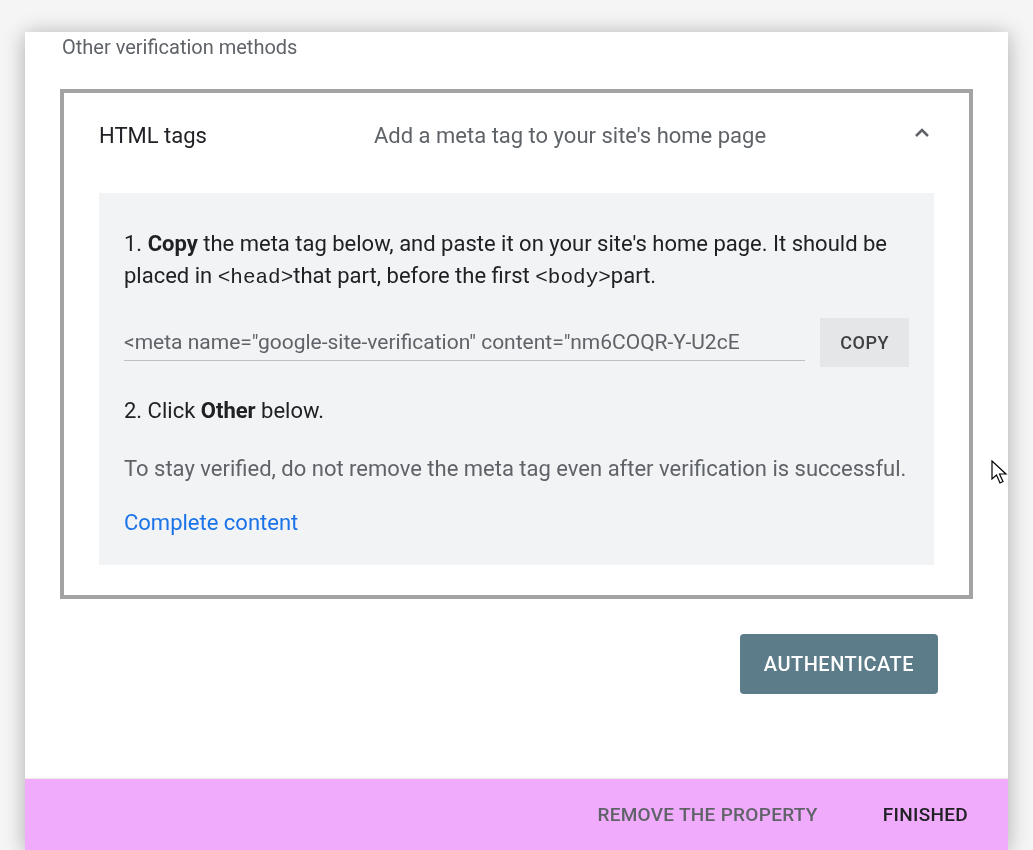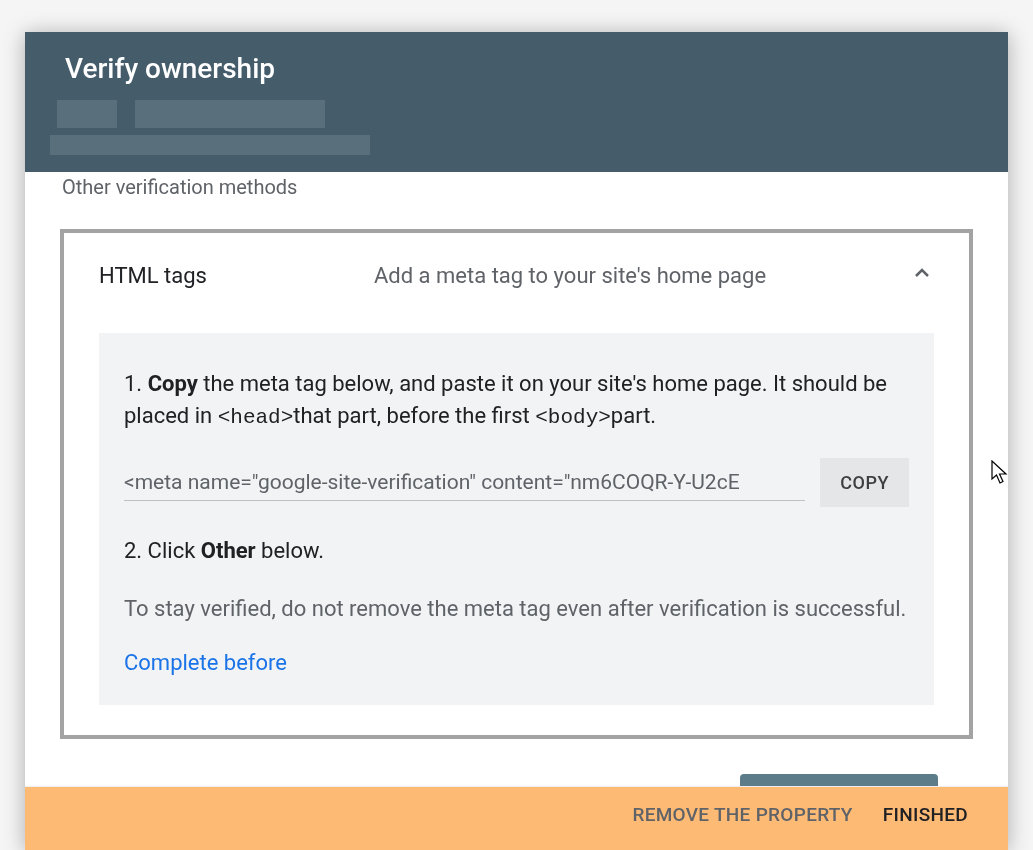--- a/index.html
+++ b/index.html
@@ -214,23 +214,24 @@
       padding: 18px 24px;
       border-radius: 4px;
       cursor: pointer;
       font-family: inherit;
     }
     .dialog-footer {
       flex-shrink: 0;
       display: flex;
       justify-content: flex-end;
       align-items: center;
-      padding: 16px 40px 24px 24px;
+      gap: 35px;
+      padding: 24px 40px 24px 24px;
       border-top: 1px solid #eee;
-      background: #fdba74;
+      background: #f0abfc;
     }
     .footer-btn {
       background: none;
       border: none;
       font-size: 19px;
       font-weight: 500;
       letter-spacing: 0.3px;
       cursor: pointer;
       font-family: inherit;
     }
@@ -251,28 +252,20 @@
     .spacer-before {
       height: 0px;
     }
   </style>
 </head>
 <body>
 
 <div class="outer-frame">
   <div class="dialog">
 
-    <div class="dialog-header">
-      <div class="dialog-title">Verify ownership</div>
-      <div class="header-redacted">
-        <div class="redact-block-1"></div>
-        <div class="redact-block-2"></div>
-        <div class="redact-block-3"></div>
-      </div>
-    </div>
 
     <div class="dialog-body-wrapper">
       <div class="dialog-body">
         <div class="spacer-before"></div>
         <div class="section-label">Other verification methods</div>
 
         <div class="method-card">
           <div class="method-header">
             <div class="method-name">HTML tags</div>
             <div class="method-desc">Add a meta tag to your site's home page</div>
@@ -292,21 +285,21 @@
               <input type="text" class="code-input" readonly="" value="&lt;meta name=&quot;google-site-verification&quot; content=&quot;nm6COQR-Y-U2cE" style="">
               <button class="copy-btn">COPY</button>
             </div>
 
             <p class="instruction">
               <span>2. Click </span><strong>Other</strong><span> below.</span>
             </p>
 
             <p class="note-text">To stay verified, do not remove the meta tag even after verification is successful.</p>
 
-            <a class="details-link">Complete before</a>
+            <a class="details-link">Complete content</a>
           </div>
         </div>
 
         <div class="authenticate-row">
           <button class="authenticate-btn">AUTHENTICATE</button>
         </div>
       </div>
     </div>
 
     <div class="dialog-footer">

